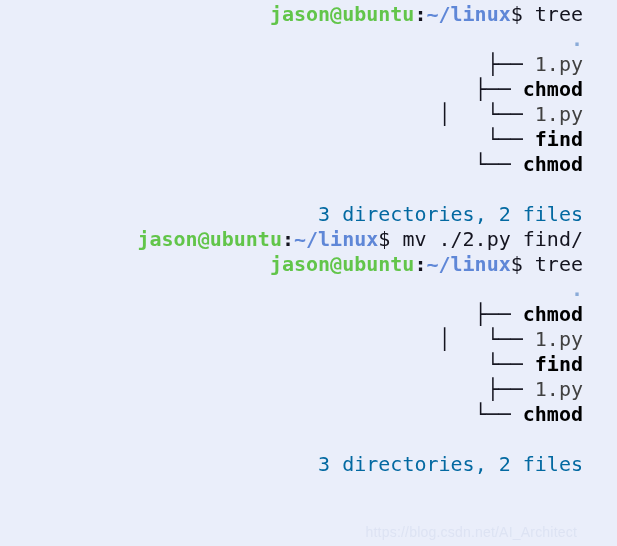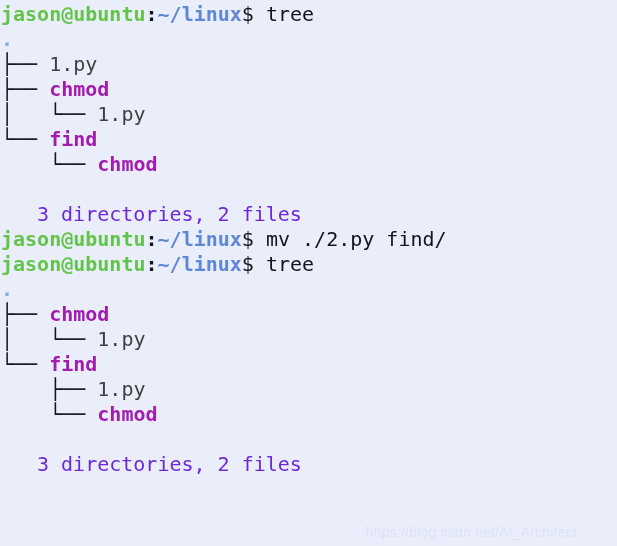--- a/index.html
+++ b/index.html
@@ -14,38 +14,39 @@
     overflow: hidden;
     font-family: "DejaVu Sans Mono", "Liberation Mono", monospace;
   }
   #terminal {
     position: relative;
     width: 583px;
     height: 546px;
     background: #eaeefa;
     box-sizing: border-box;
     padding: 2px 0 0 1px;
+    text-align: right;
   }
   .line {
     font-size: 20px;
     line-height: 25px;
     height: 25px;
     white-space: pre;
     color: #14141f;
     letter-spacing: 0px;
   }
   .line.blank { color: transparent; }
   .seg { white-space: pre; }
   .user   { color: #62c54a; font-weight: bold; }
   .punct  { color: #14141f; font-weight: bold; }
   .path   { color: #5f87d7; font-weight: bold; }
   .dollar { color: #14141f; }
   .cmd    { color: #14141f; }
-  .out    { color: #6d28d9; margin-left: 36px; }
-  .dir    { color: #a21caf; font-weight: bold; }
+  .out    { color: #0369a1; margin-left: 36px; }
+  .dir    { color: #000000; font-weight: bold; }
   .file   { color: #404040; }
   .dot    { color: #8aabd8; font-weight: bold; }
   .branch { color: #14141f; }
   .cursor {
     display: inline-block;
     width: 12px;
     height: 21px;
     background: #14141f;
     vertical-align: -4px;
   }

